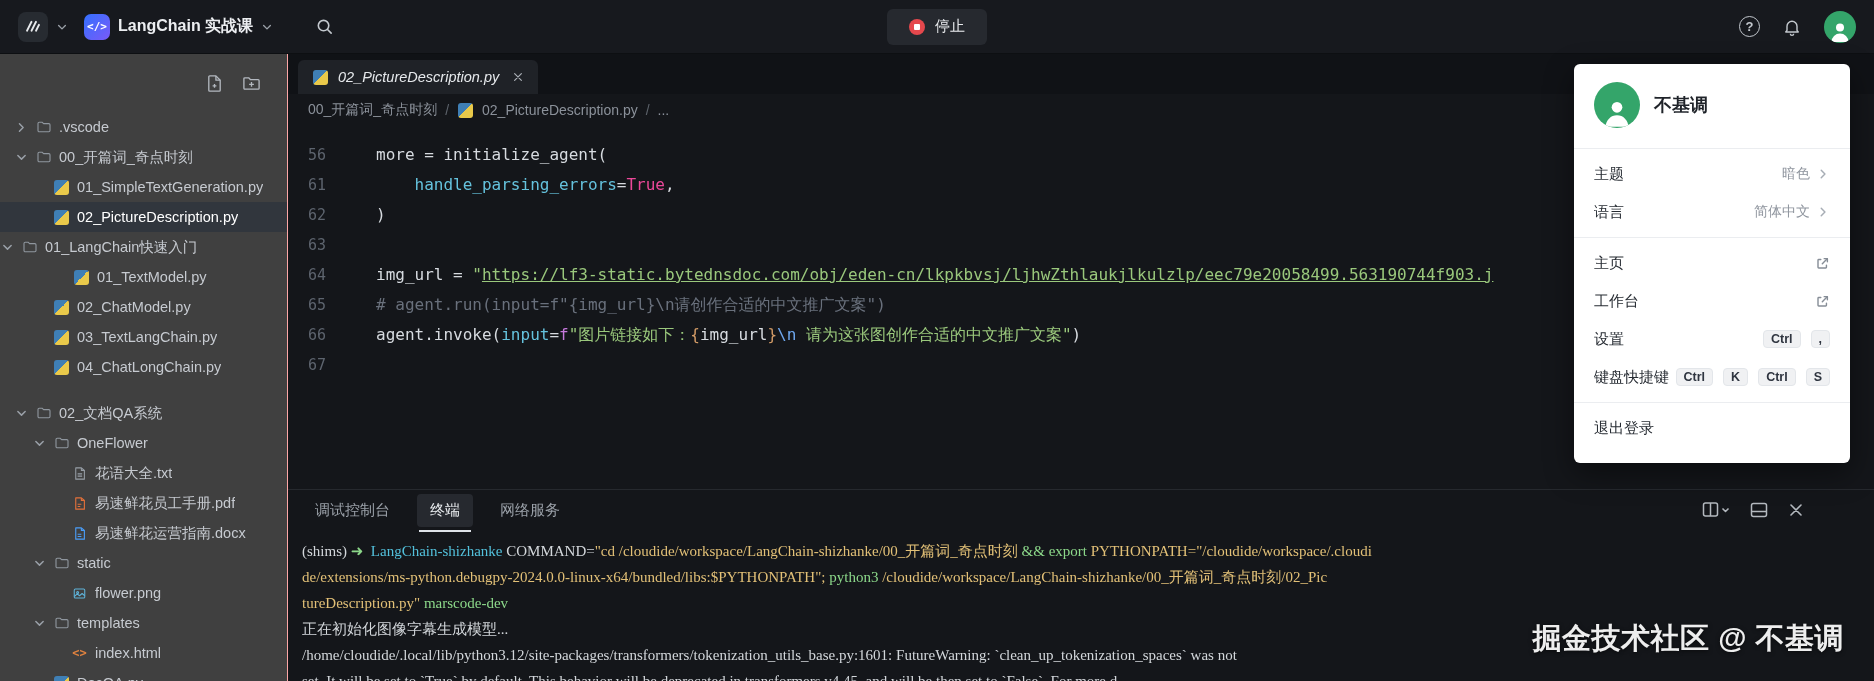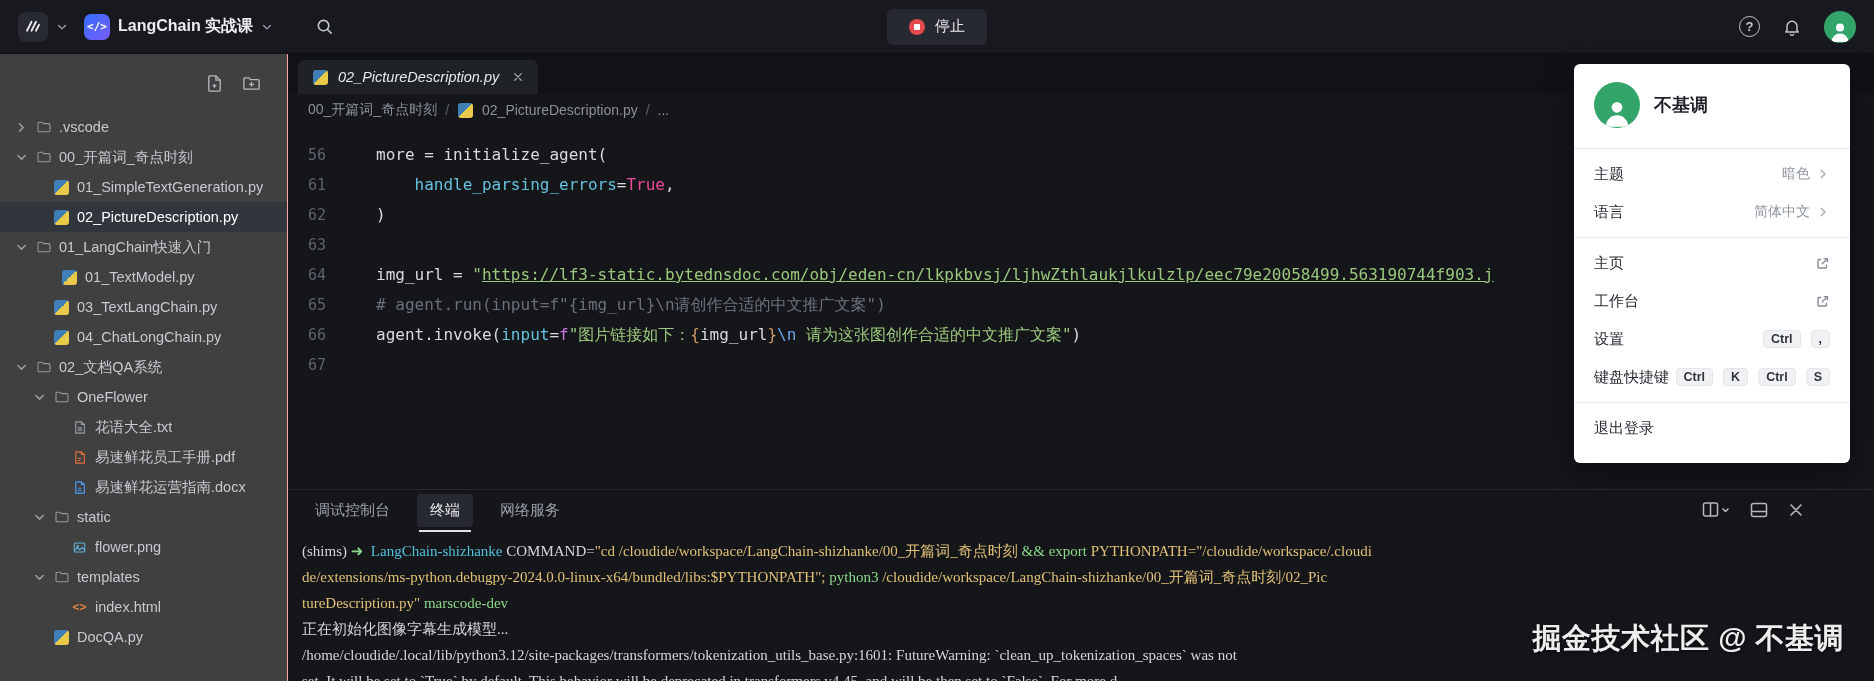--- a/index.html
+++ b/index.html
@@ -188,55 +188,62 @@
             </span>
             <span class="f-label">01_SimpleTextGeneration.py</span>
           </div>
           <div class="tree-row selected" style="padding-left: 32px;">
             <span class="chev"></span>
             <span class="f-ico">
               <span class="py-ico"></span>
             </span>
             <span class="f-label">02_PictureDescription.py</span>
           </div>
-          <div class="tree-row" style="padding-left: 14px;">
+          <div class="tree-row" style="">
             <span class="chev">
               <svg width="13" height="13" viewBox="0 0 16 16" fill="none" stroke="#9aa0a8" stroke-width="1.8" stroke-linecap="round" stroke-linejoin="round">
                 <path d="M3.5 5.5L8 10l4.5-4.5"></path>
               </svg>
             </span>
             <span class="f-ico">
               <svg width="16" height="16" viewBox="0 0 20 20" fill="none" stroke="#8f969e" stroke-width="1.4" stroke-linejoin="round">
                 <path d="M2.5 5.5c0-.8.7-1.5 1.5-1.5h3.6l1.8 1.8h6.6c.8 0 1.5.7 1.5 1.5v7.2c0 .8-.7 1.5-1.5 1.5H4c-.8 0-1.5-.7-1.5-1.5z"></path>
               </svg>
             </span>
             <span class="f-label">01_LangChain快速入门</span>
           </div>
-          <div class="tree-row" style="padding-left: 40px;">
+          <div class="tree-row" style="padding-left: 52px;">
             <span class="chev"></span>
             <span class="f-ico">
               <span class="py-ico"></span>
             </span>
             <span class="f-label">01_TextModel.py</span>
           </div>
           <div class="tree-row" style="padding-left: 32px;">
             <span class="chev"></span>
             <span class="f-ico">
               <span class="py-ico"></span>
             </span>
+            <span class="f-label">02_ChatModel.py</span>
+          </div>
+          <div class="tree-row" style="padding-left: 32px;">
+            <span class="chev"></span>
+            <span class="f-ico">
+              <span class="py-ico"></span>
+            </span>
             <span class="f-label">03_TextLangChain.py</span>
           </div>
           <div class="tree-row" style="padding-left: 32px;">
             <span class="chev"></span>
             <span class="f-ico">
               <span class="py-ico"></span>
             </span>
             <span class="f-label">04_ChatLongChain.py</span>
           </div>
-          <div class="tree-row" style="padding-left: 14px;">
+          <div class="tree-row" style="padding-left: 14px; margin-top: 16px;">
             <span class="chev">
               <svg width="13" height="13" viewBox="0 0 16 16" fill="none" stroke="#9aa0a8" stroke-width="1.8" stroke-linecap="round" stroke-linejoin="round">
                 <path d="M3.5 5.5L8 10l4.5-4.5"></path>
               </svg>
             </span>
             <span class="f-ico">
               <svg width="16" height="16" viewBox="0 0 20 20" fill="none" stroke="#8f969e" stroke-width="1.4" stroke-linejoin="round">
                 <path d="M2.5 5.5c0-.8.7-1.5 1.5-1.5h3.6l1.8 1.8h6.6c.8 0 1.5.7 1.5 1.5v7.2c0 .8-.7 1.5-1.5 1.5H4c-.8 0-1.5-.7-1.5-1.5z"></path>
               </svg>
             </span>

